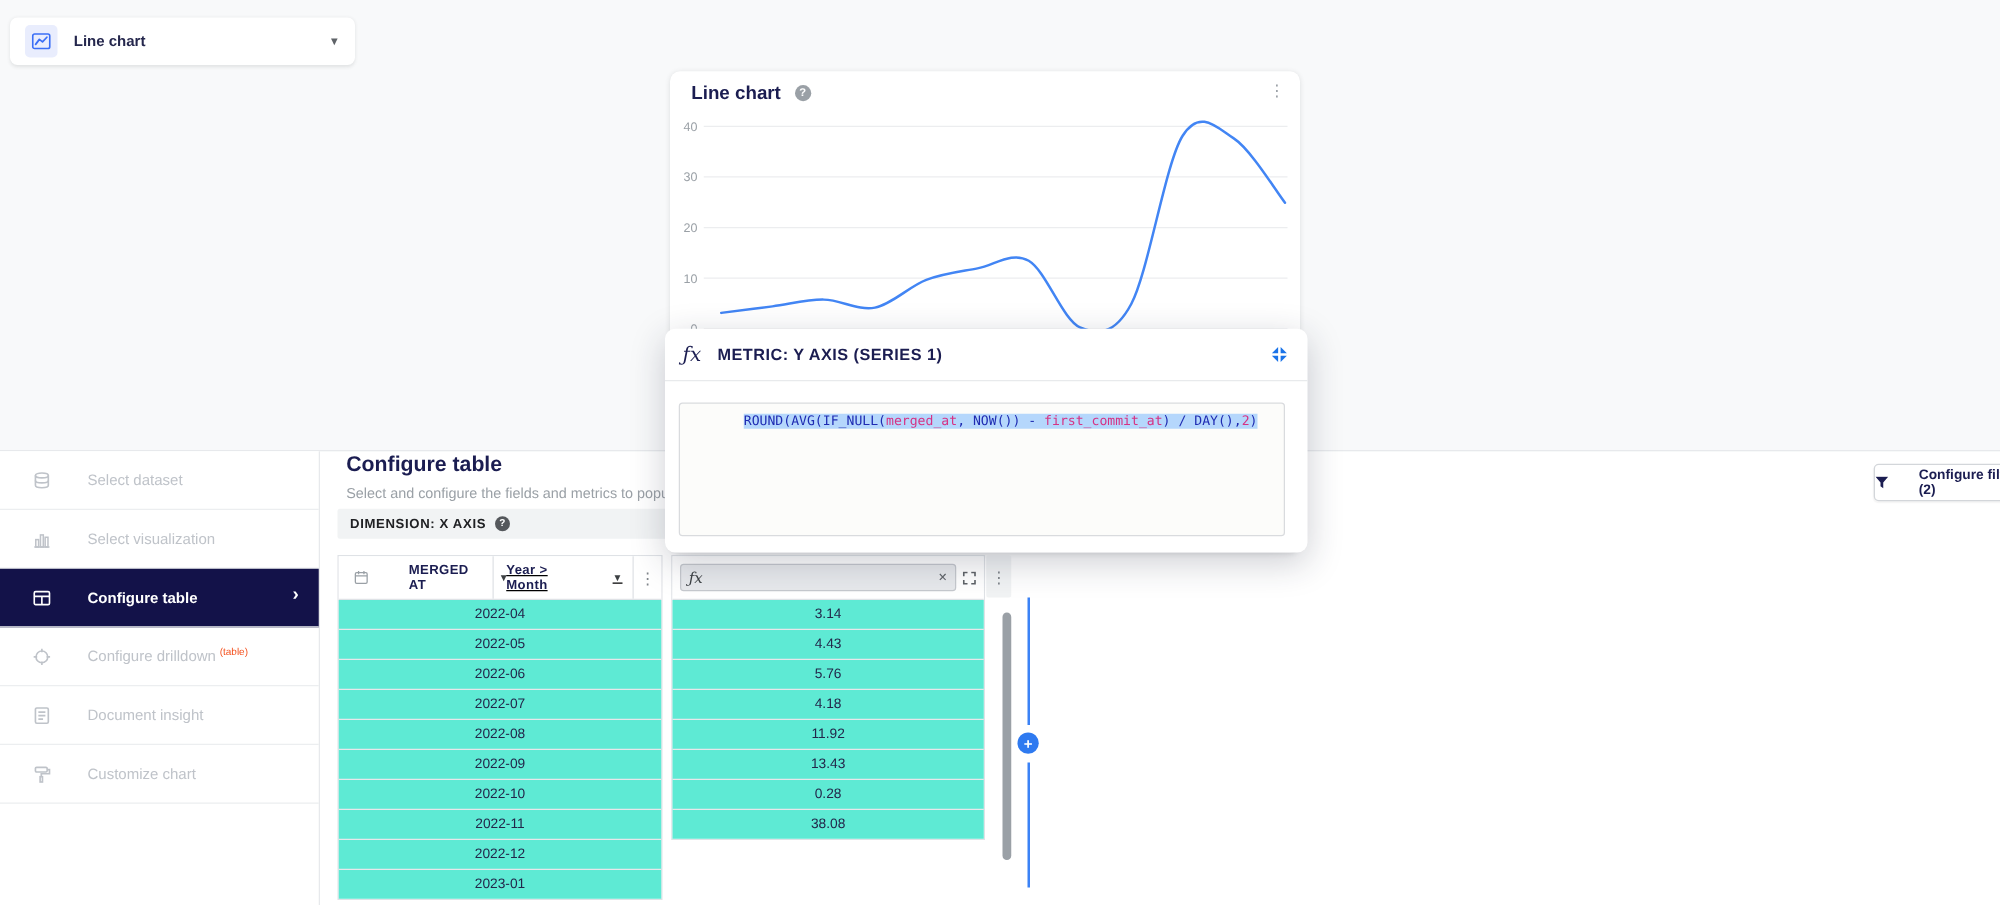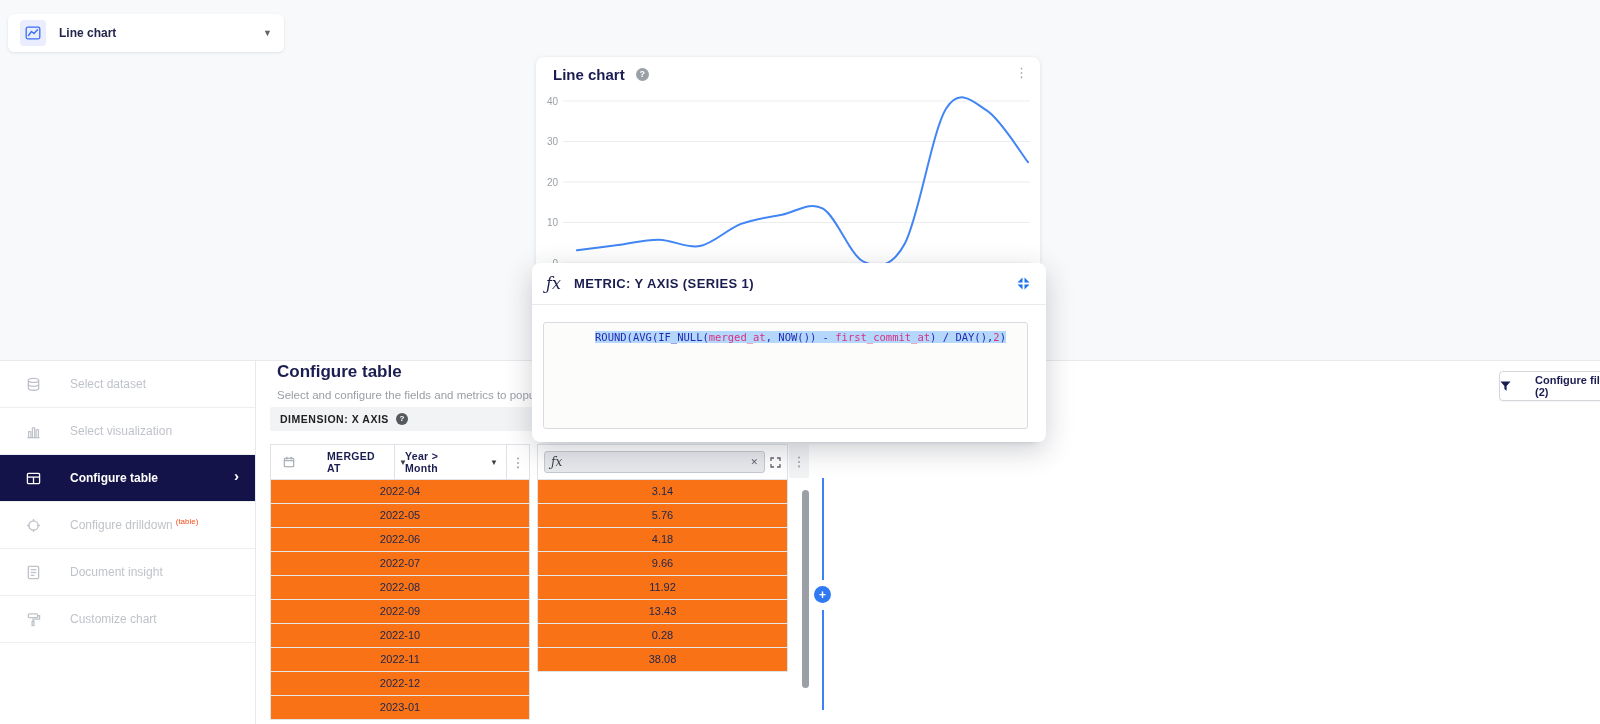--- a/index.html
+++ b/index.html
@@ -62,21 +62,21 @@
   .help-dot.dark{background:#55585c;width:12px;height:12px;font-size:8px;}
 
   .tablewrap{position:absolute;background:#fff;border:1px solid #dfe2e6;box-sizing:border-box;z-index:3;}
   .thead{height:34px;border-bottom:1px solid #dfe2e6;display:flex;align-items:stretch;background:#fff;}
   .hcell{display:flex;align-items:center;box-sizing:border-box;gap:24px;}
   .hcell.b-r{border-right:1px solid #dfe2e6;}
   .hlabel{font-size:10.5px;font-weight:700;color:#1b1d51;letter-spacing:.03em;}
   .hcaret{margin-left:auto;margin-right:8px;color:#3c4043;font-size:8px;}
   .kebab{color:#80868b;font-size:13px;font-weight:400;}
   .trow{height:23px;line-height:23px;border-bottom:1px solid #e6e8ea;text-align:center;
-        font-size:11px;color:#23264a;background:#f97316;}
+        font-size:11px;color:#23264a;background:#5eead4;}
   .trow:last-child{border-bottom:none;}
 
   .fx-input{height:22px;background:#e7e9ec;border:1px solid #c6c9ce;border-radius:3px;flex:1;
         display:flex;align-items:center;padding:0 6px;box-sizing:border-box;}
   .fx-ph{font-family:"DejaVu Serif",serif;font-style:italic;font-size:12px;color:#3c4043;}
   .fx-clear{margin-left:auto;color:#5f6368;font-size:9px;}
   .expand-btn{margin-left:5px;display:flex;align-items:center;}
   .kebab-box{position:absolute;left:789px;top:444px;width:20px;height:34px;background:#f1f3f4;
         border-radius:2px;display:flex;align-items:center;justify-content:center;z-index:3;}
 
@@ -232,21 +232,21 @@
           <svg width="12" height="12" viewBox="0 0 14 14" fill="none" stroke="#9aa0a6" stroke-width="1.2">
               <rect x="1.5" y="2.5" width="11" height="10" rx="1.2"></rect>
               <line x1="4.5" y1="1" x2="4.5" y2="4"></line>
               <line x1="9.5" y1="1" x2="9.5" y2="4"></line>
               <line x1="1.5" y1="5.5" x2="12.5" y2="5.5"></line>
             </svg>
         </span>
         <span class="hlabel">MERGED AT</span>
         <span class="hcaret">▼</span>
       </div>
-      <div class="hcell b-r" style="width:112px;padding-left:10px;">
+      <div class="hcell b-r" style="width:112px;padding-left:10px;text-decoration:underline;">
         <span class="hlabel">Year &gt; Month</span>
         <span class="hcaret">▼</span>
       </div>
       <div class="hcell" style="flex:1;justify-content:center;">
         <span class="kebab">⋮</span>
       </div>
     </div>
     <div>
         <div class="trow">2022-04</div>
         <div class="trow">2022-05</div>
@@ -271,23 +271,23 @@
         <svg width="11" height="11" viewBox="0 0 11 11" fill="none" stroke="#5f6368" stroke-width="1.3">
             <path d="M1 4V1h3"></path>
             <path d="M7 1h3v3"></path>
             <path d="M10 7v3H7"></path>
             <path d="M4 10H1V7"></path>
           </svg>
       </span>
     </div>
     <div>
         <div class="trow">3.14</div>
+        <div class="trow">4.43</div>
         <div class="trow">5.76</div>
         <div class="trow">4.18</div>
-        <div class="trow">9.66</div>
         <div class="trow">11.92</div>
         <div class="trow">13.43</div>
         <div class="trow">0.28</div>
         <div class="trow">38.08</div>
       </div>
   </div>
 
   <div class="kebab-box">
     <span class="kebab">⋮</span>
   </div>

